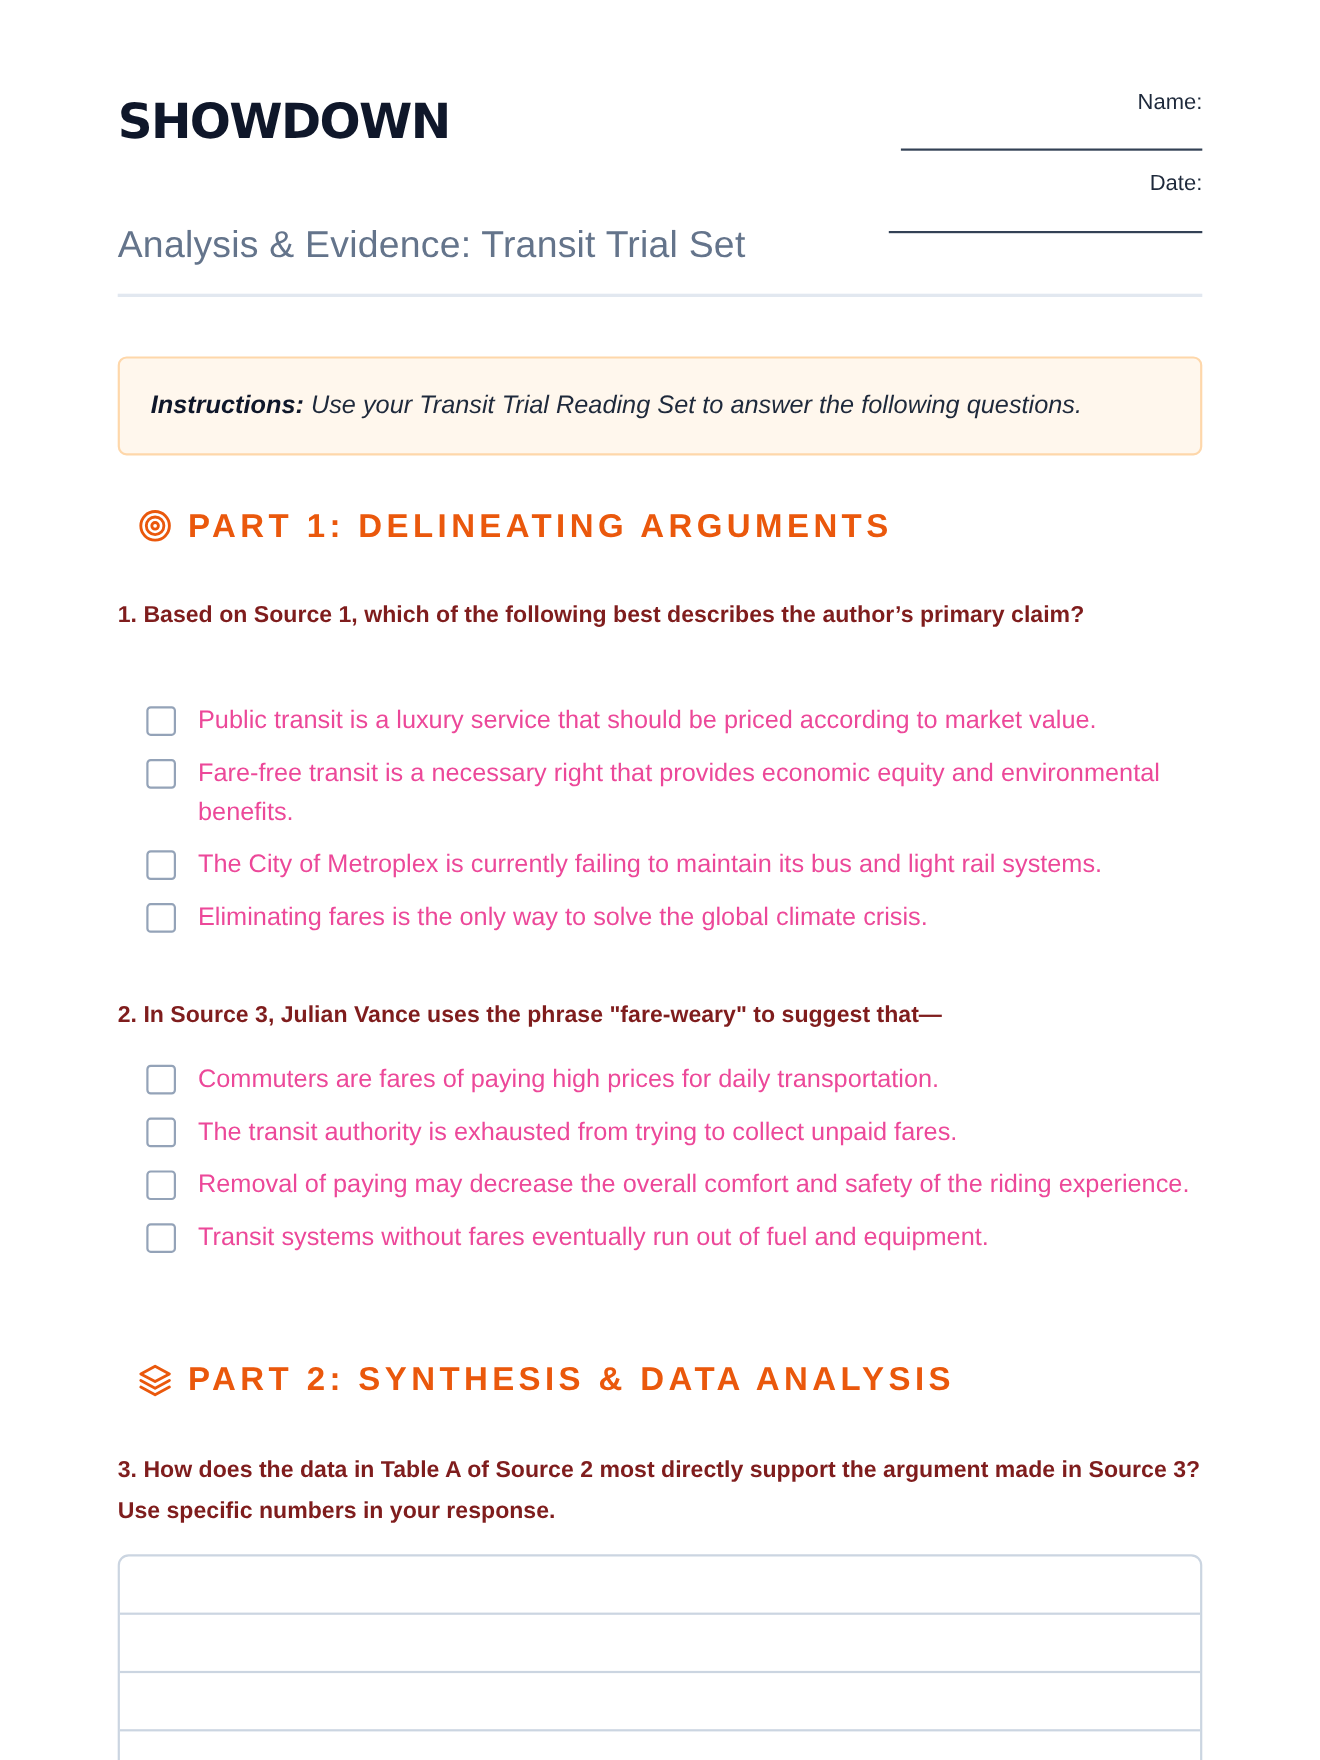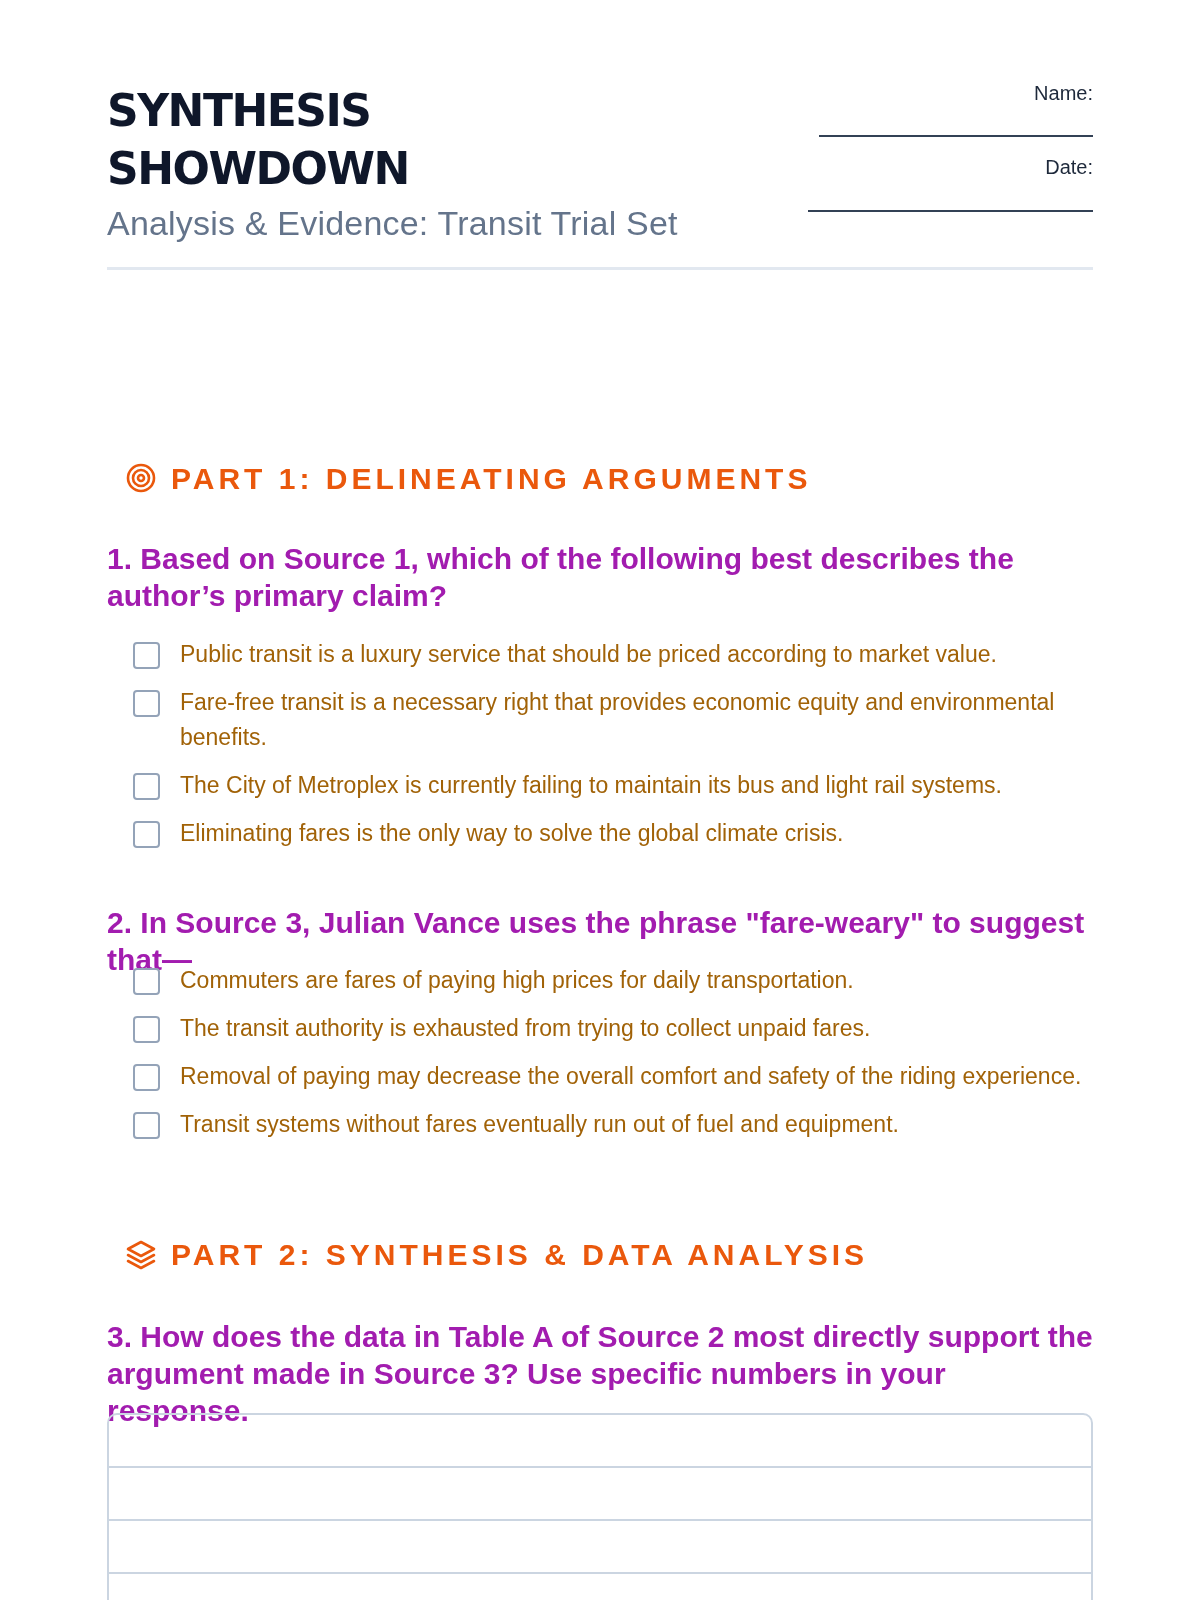--- a/index.html
+++ b/index.html
@@ -23,50 +23,52 @@
     
     .instructions { position: absolute; left: 107px; top: 324px; width: 986px; height: 90px; background: #fff7ed; border: 2px solid #fed7aa; border-radius: 8px; padding: 28px 28px; font-size: 23px; font-style: italic; color: #1e293b; }
     .instructions b { font-weight: 700; color: #0f172a; }
 
     
     .section { position: absolute; left: 125px; display: flex; }
     .section-icon { width: 32px; height: 32px; margin-right: 14px; display: inline-flex; }
     .section-title { font-size: 30px; font-weight: 700; color: #ea580c; letter-spacing: 4px; text-transform: uppercase; }
 
     
-    .question { position: absolute; left: 107px; width: 986px; font-size: 30px; font-weight: 700; color: #a21caf; line-height: 37px; }
+    .question { position: absolute; left: 107px; width: 986px; font-size: 21px; font-weight: 700; color: #7f1d1d; line-height: 37px; }
     .options { position: absolute; left: 133px; width: 960px; }
-    .option { display: flex; align-items: flex-start; font-size: 23px; color: #a16207; line-height: 35px; margin-bottom: 13px; }
+    .option { display: flex; align-items: flex-start; font-size: 23px; color: #ec4899; line-height: 35px; margin-bottom: 13px; }
     .checkbox { flex: 0 0 auto; width: 27px; height: 27px; border: 2px solid #94a3b8; border-radius: 4px; margin-top: 5px; margin-right: 20px; background: #fff; cursor: pointer; }
     .option-text { flex: 1; }
 
     
     .answer-box { position: absolute; left: 107px; top: 1413px; width: 986px; height: 220px; border: 2px solid #cbd5e1; border-radius: 10px; overflow: hidden; }
     .answer-line { height: 53px; border-bottom: 2px solid #cbd5e1; width: 100%; }
   </style>
 </head>
 <body>
 
 <div class="page">
 
   <div class="header">
     <div class="title">
-      <span>SYNTHESIS</span>
       <span>SHOWDOWN</span>
     </div>
     <div class="subtitle">Analysis &amp; Evidence: Transit Trial Set</div>
 
     <div class="meta">
       <span class="meta-label name-label">Name:</span>
       <span class="meta-line name-line"></span>
       <span class="meta-label date-label">Date:</span>
       <span class="meta-line date-line"></span>
     </div>
   </div>
 
+  <div class="instructions">
+    <b>Instructions:</b><span> Use your Transit Trial Reading Set to answer the following questions.</span>
+  </div>
 
   <div class="section" style="top: 462px;">
     <span class="section-icon">
       <svg width="32" height="32" viewBox="0 0 32 32" fill="none" stroke="#ea580c" stroke-width="2.6">
         <circle cx="16" cy="16" r="13"></circle>
         <circle cx="16" cy="16" r="8"></circle>
         <circle cx="16" cy="16" r="3"></circle>
       </svg>
     </span>
     <span class="section-title">PART 1: DELINEATING ARGUMENTS</span>

